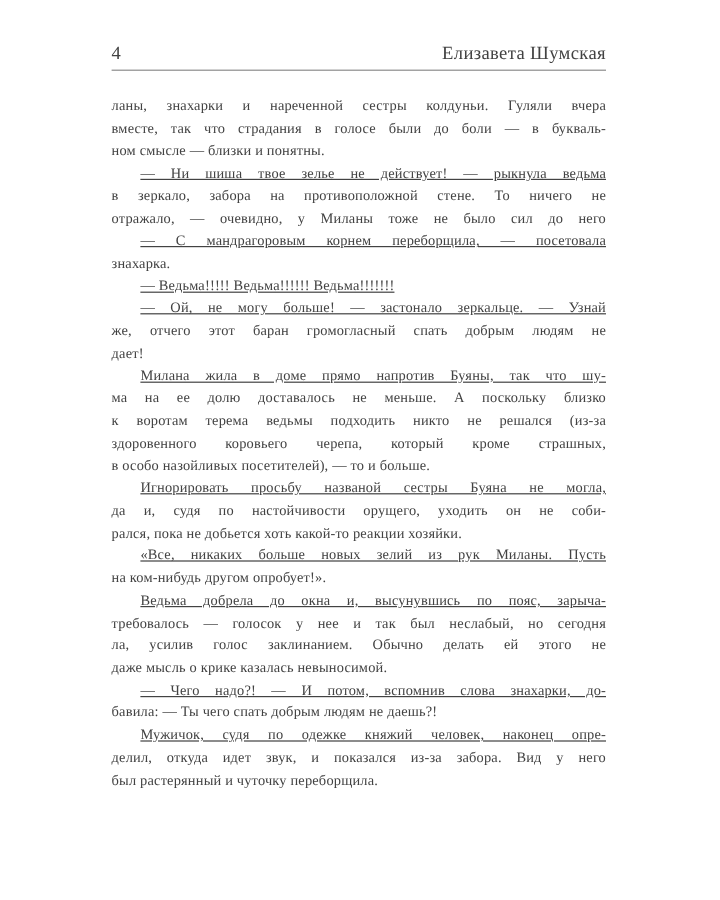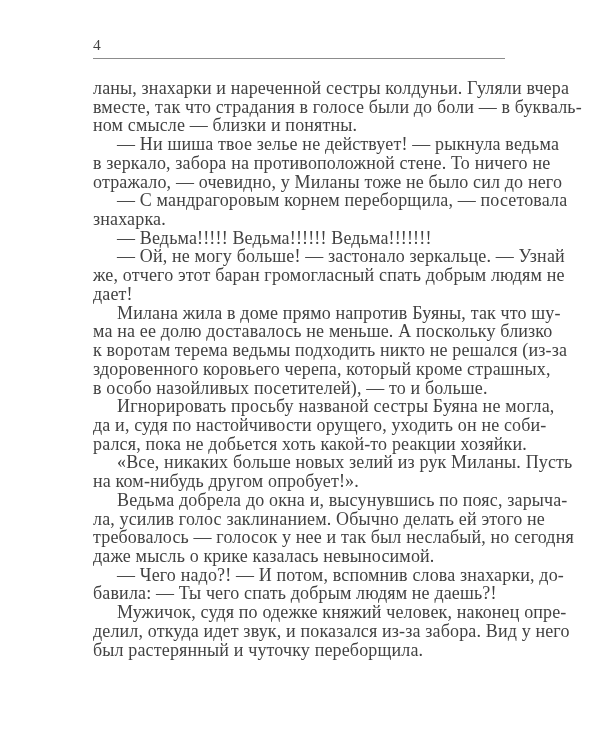--- a/index.html
+++ b/index.html
@@ -33,42 +33,44 @@
     margin-top:5px;
     border-bottom:1px solid var(--rule-color);
     height:0;
   }
   .page-text{
     position:absolute;
     top:79px; left:93px; width:412px;
   }
   .paragraph{ }
   .line{
-    font-size:18px;
+    font-size:12px;
     line-height:18.72px;
     letter-spacing:0.15px;
     text-align:justify;
     text-align-last:justify;
     white-space:nowrap;
   }
   .line.para-end{
     text-align-last:left;
   }
   .line.indent{
     padding-left:24px;
+    text-decoration:underline;
   }
 </style>
 </head>
 <body>
 
 <div class="page">
 
   <div class="page-header">
     <div class="header-row">
       <span>4</span>
+      <span>Елизавета Шумская</span>
     </div>
     <div class="header-rule"></div>
   </div>
 
   <div class="page-text">
 
   <div class="paragraph">
         <div class="line">ланы, знахарки и нареченной сестры колдуньи. Гуляли вчера</div>
         <div class="line">вместе, так что страдания в голосе были до боли — в букваль-</div>
         <div class="line para-end">ном смысле — близки и понятны.</div>
@@ -101,22 +103,22 @@
         <div class="line indent">Игнорировать просьбу названой сестры Буяна не могла,</div>
         <div class="line">да и, судя по настойчивости орущего, уходить он не соби-</div>
         <div class="line para-end">рался, пока не добьется хоть какой-то реакции хозяйки.</div>
       </div>
       <div class="paragraph">
         <div class="line indent">«Все, никаких больше новых зелий из рук Миланы. Пусть</div>
         <div class="line para-end">на ком-нибудь другом опробует!».</div>
       </div>
       <div class="paragraph">
         <div class="line indent">Ведьма добрела до окна и, высунувшись по пояс, зарыча-</div>
+        <div class="line">требовалось — голосок у нее и так был неслабый, но сегодня</div>
         <div class="line">ла, усилив голос заклинанием. Обычно делать ей этого не</div>
-        <div class="line">требовалось — голосок у нее и так был неслабый, но сегодня</div>
         <div class="line para-end">даже мысль о крике казалась невыносимой.</div>
       </div>
       <div class="paragraph">
         <div class="line indent">— Чего надо?! — И потом, вспомнив слова знахарки, до-</div>
         <div class="line para-end">бавила: — Ты чего спать добрым людям не даешь?!</div>
       </div>
       <div class="paragraph">
         <div class="line indent">Мужичок, судя по одежке княжий человек, наконец опре-</div>
         <div class="line">делил, откуда идет звук, и показался из-за забора. Вид у него</div>
         <div class="line para-end">был растерянный и чуточку переборщила.</div>

